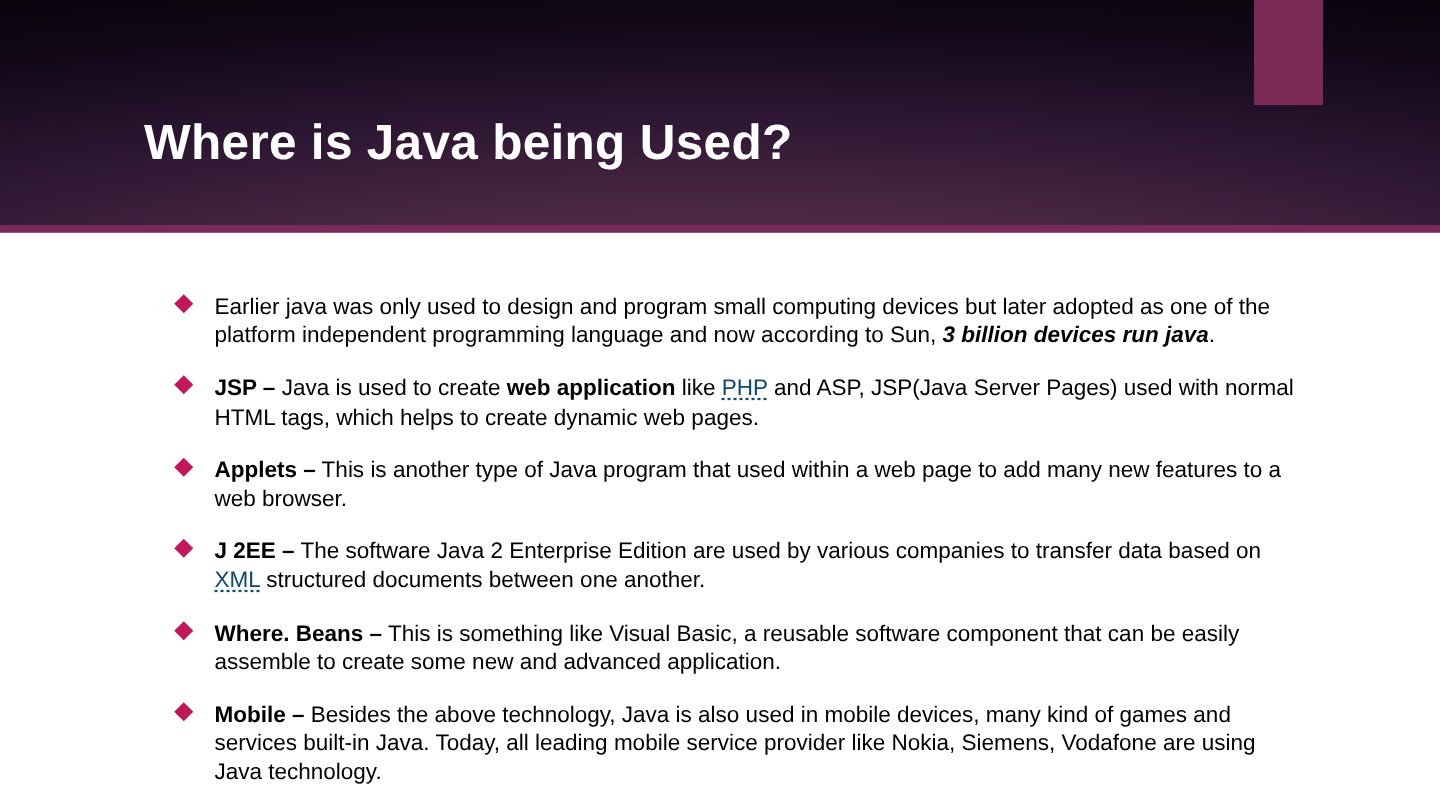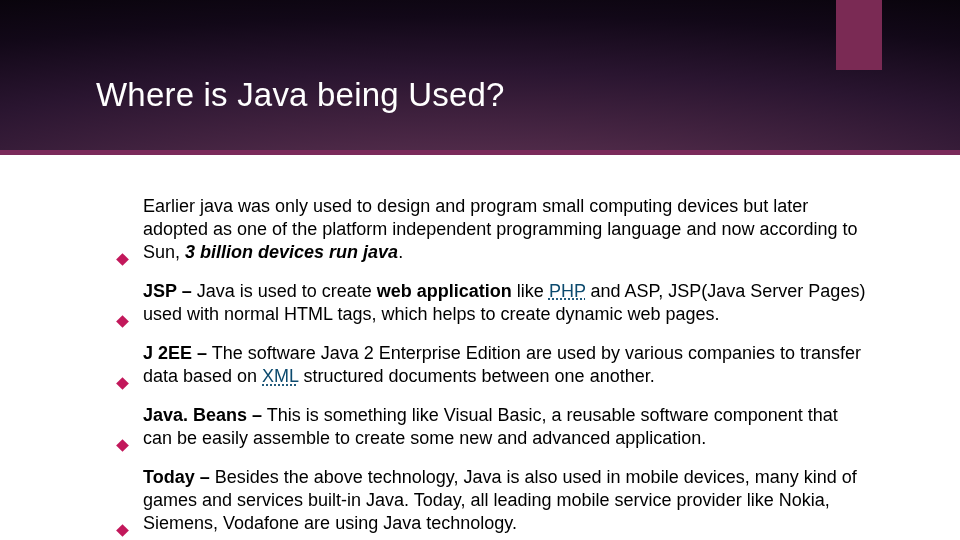--- a/index.html
+++ b/index.html
@@ -25,43 +25,43 @@
     right: 78px;
     width: 46px;
     height: 70px;
     background: #7a2a54;
   }
   .title {
     position: absolute;
     top: 76px;
     left: 96px;
     font-size: 33px;
-    font-weight: normal;
+    font-weight: bold;
     color: #ffffff;
     letter-spacing: 0.2px;
   }
   .divider {
     position: absolute;
     top: 150px;
     left: 0;
     width: 100%;
     height: 5px;
     background: #7a2a5a;
   }
   .content {
     position: absolute;
     top: 195px;
     left: 118px;
     width: 752px;
   }
   .bullet-item {
     display: flex;
-    align-items: flex-end;
+    align-items: flex-start;
     margin-bottom: 16px;
-    font-size: 18px;
+    font-size: 15px;
     line-height: 1.28;
     color: #000000;
   }
   .bullet-mark {
     flex: 0 0 auto;
     width: 9px;
     height: 9px;
     margin-top: 3px;
     margin-right: 16px;
     transform: rotate(45deg);
@@ -88,23 +88,27 @@
   <div class="bullet-item">
     <div class="bullet-mark"></div>
     <div class="bullet-text">Earlier java was only used to design and program small computing devices but later adopted as one of the platform independent programming language and now according to Sun, <b><i>3 billion devices run java</i></b>.</div>
   </div>
   <div class="bullet-item">
     <div class="bullet-mark"></div>
     <div class="bullet-text"><b>JSP –</b> Java is used to create <b>web application</b> like <span class="link">PHP</span> and ASP, JSP(Java Server Pages) used with normal HTML tags, which helps to create dynamic web pages.</div>
   </div>
   <div class="bullet-item">
     <div class="bullet-mark"></div>
+    <div class="bullet-text"><b>Applets –</b> This is another type of Java program that used within a web page to add many new features to a web browser.</div>
+  </div>
+  <div class="bullet-item">
+    <div class="bullet-mark"></div>
     <div class="bullet-text"><b>J 2EE –</b> The software Java 2 Enterprise Edition are used by various companies to transfer data based on <span class="link">XML</span> structured documents between one another.</div>
   </div>
   <div class="bullet-item">
     <div class="bullet-mark"></div>
-    <div class="bullet-text"><b>Java. Beans –</b> This is something like Visual Basic, a reusable software component that can be easily assemble to create some new and advanced application.</div>
+    <div class="bullet-text"><b>Where. Beans –</b> This is something like Visual Basic, a reusable software component that can be easily assemble to create some new and advanced application.</div>
   </div>
   <div class="bullet-item">
     <div class="bullet-mark"></div>
-    <div class="bullet-text"><b>Today –</b> Besides the above technology, Java is also used in mobile devices, many kind of games and services built-in Java. Today, all leading mobile service provider like Nokia, Siemens, Vodafone are using Java technology.</div>
+    <div class="bullet-text"><b>Mobile –</b> Besides the above technology, Java is also used in mobile devices, many kind of games and services built-in Java. Today, all leading mobile service provider like Nokia, Siemens, Vodafone are using Java technology.</div>
   </div>
 </div>
 
 </body></html>

